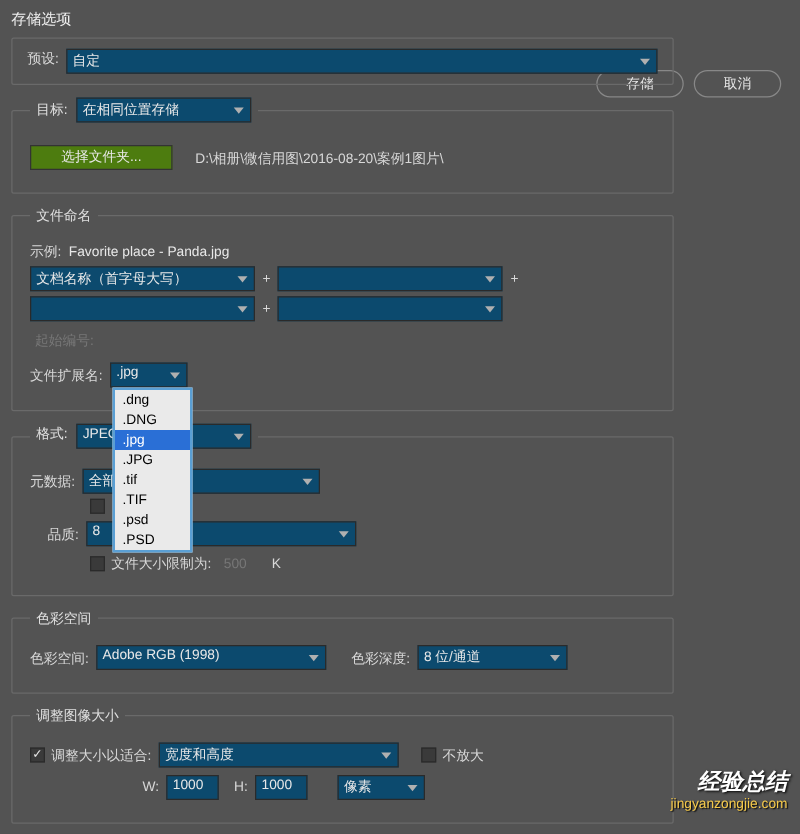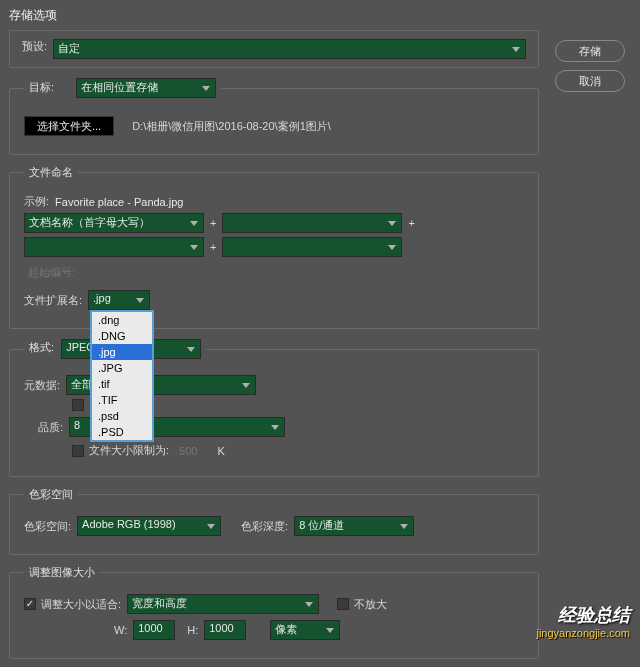--- a/index.html
+++ b/index.html
@@ -17,23 +17,23 @@
   font-size: 12px;
   color: #f0f0f0;
 }
 .main-area {
   position: absolute;
   left: 9px; top: 30px;
   width: 530px;
 }
 .right-buttons {
   position: absolute;
-  right: 15px; top: 40px;
+  right: 15px; top: 56px;
   display: flex;
-  flex-direction: column;
+  flex-direction: row;
   gap: 8px;
 }
 .pill-btn {
   width: 70px; height: 22px;
   border: 1px solid #888;
   border-radius: 11px;
   background: #535353;
   color: #e8e8e8;
   text-align: center;
   line-height: 20px;
@@ -45,44 +45,44 @@
   margin-bottom: 10px;
   padding: 10px 12px 14px 14px;
 }
 legend {
   padding: 0 5px;
   color: #e0e0e0;
 }
 .row { display: flex; align-items: center; margin: 4px 0; }
 .lbl { color: #d8d8d8; margin-right: 6px; }
 .select, .input {
-  background: #14532d;
+  background: #0c4a6e;
   border: 1px solid #2a2a2a;
   color: #e8e8e8;
   height: 20px;
   padding: 1px 4px;
   position: relative;
 }
 .select { padding-right: 18px; }
 .select::after {
   content: "";
   position: absolute;
   right: 5px; top: 7px;
   border-left: 4px solid transparent;
   border-right: 4px solid transparent;
   border-top: 5px solid #b0b0b0;
 }
 .select.disabled, .lbl.dim { color: #777; }
 .plus { margin: 0 6px; color: #d8d8d8; }
 .btn {
-  background: #000000;
+  background: #4d7c0f;
   border: 1px solid #333;
   color: #e8e8e8;
   height: 20px;
-  padding: 0 12px;
+  padding: 0 24px;
   line-height: 18px;
 }
 .checkbox {
   width: 12px; height: 12px;
   border: 1px solid #2a2a2a;
   background: #3a3a3a;
   display: inline-block;
   margin-right: 5px;
   color: #e8e8e8;
   text-align: center;
@@ -102,21 +102,21 @@
   background: #eaeaea;
   border: 2px solid #5a9fd4;
   z-index: 10;
   font-size: 11px;
   color: #000;
 }
 .dropdown .opt { padding: 2px 10px 2px 6px; }
 .dropdown .opt.sel { background: #2a6fd6; color: #fff; }
 .watermark {
   position: absolute;
-  right: 10px; bottom: 28px;
+  right: 10px; bottom: 18px;
   text-align: right;
   pointer-events: none;
 }
 .watermark .cn { font-size: 18px; font-weight: bold; font-style: italic; color: #fff; text-shadow: 1px 1px 2px #000; }
 .watermark .url { font-size: 11px; color: #f5c94a; text-shadow: 1px 1px 1px #000; }
 </style>
 </head>
 <body>
 
 <div class="titlebar">存储选项</div>
@@ -128,21 +128,21 @@
 
 <div class="main-area">
 
   <div class="preset-row">
     <span class="lbl">预设:</span>
     <div class="select" style="flex:1">自定</div>
   </div>
 
   <fieldset>
     <legend><span>目标:</span>
-      <span class="select" style="display:inline-block;width:140px;margin-left:19px">在相同位置存储</span>
+      <span class="select" style="display:inline-block;width:140px;margin-left:4px">在相同位置存储</span>
     </legend>
     <div class="row" style="margin-top:8px">
       <div class="btn">选择文件夹...</div>
       <span class="lbl" style="margin-left:18px">D:\相册\微信用图\2016-08-20\案例1图片\</span>
     </div>
   </fieldset>
 
   <fieldset>
     <legend>文件命名</legend>
     <div class="row">
@@ -200,21 +200,21 @@
       <span class="lbl">文件大小限制为:</span>
       <span class="lbl dim" style="margin-left:4px">500</span>
       <span class="lbl" style="margin-left:14px">K</span>
     </div>
   </fieldset>
 
   <fieldset>
     <legend>色彩空间</legend>
     <div class="row">
       <span class="lbl">色彩空间:</span>
-      <div class="select" style="width:144px">Adobe RGB (1998)</div>
+      <div class="select" style="width:184px">Adobe RGB (1998)</div>
       <span class="lbl" style="margin-left:20px">色彩深度:</span>
       <div class="select" style="width:120px">8 位/通道</div>
     </div>
   </fieldset>
 
   <fieldset>
     <legend>调整图像大小</legend>
     <div class="row">
       <span class="checkbox">✓</span>
       <span class="lbl">调整大小以适合:</span>

